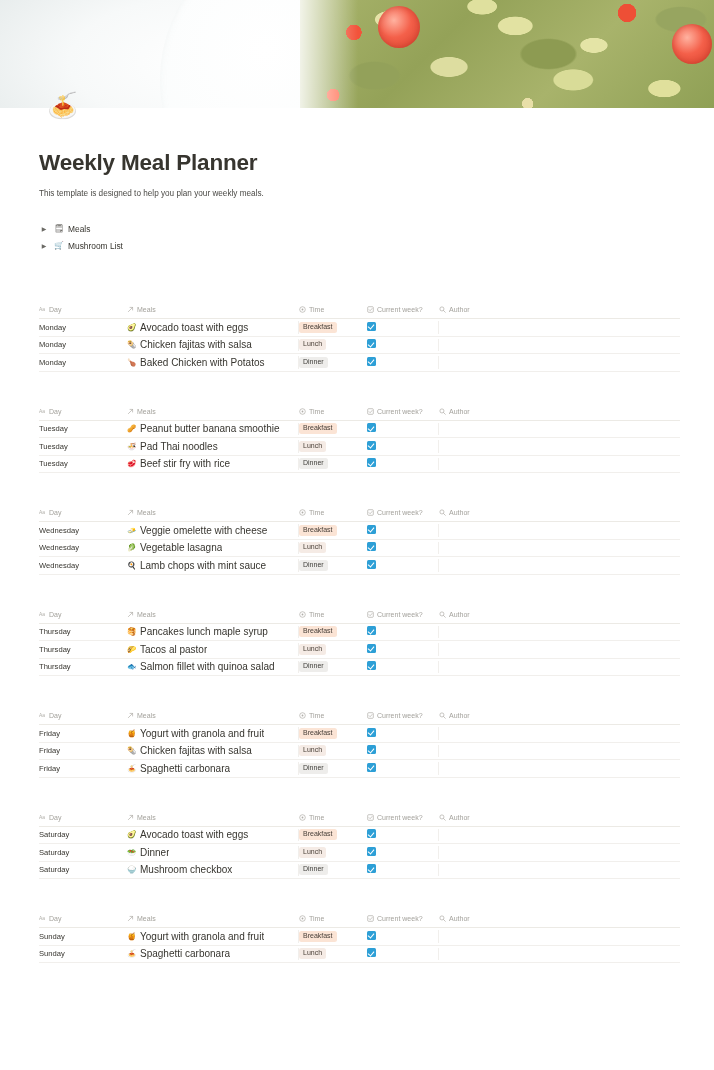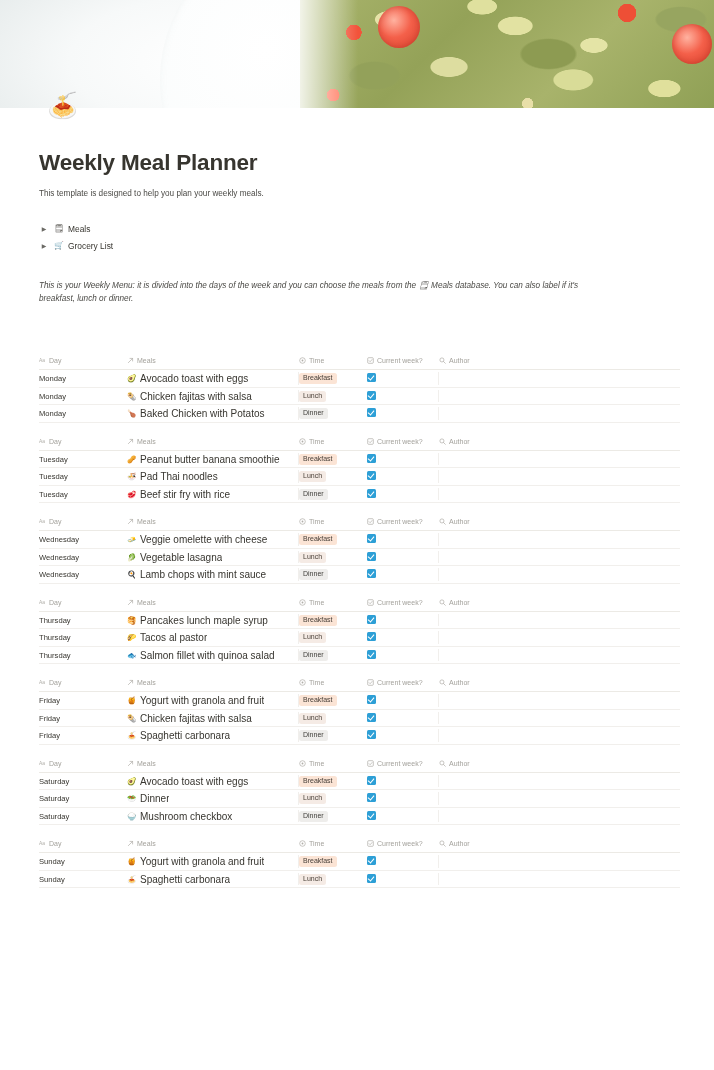--- a/index.html
+++ b/index.html
@@ -121,21 +121,21 @@
   .para {
     font-size: 8.2px;
     font-style: italic;
     line-height: 1.55;
     color: #4b4a46;
   }
   .para + .para { margin-top: 11px; }
 
   
   .tables { margin-top: 52px; }
-  .day-table { margin-bottom: 15px; }
+  .day-table { margin-bottom: 36px; }
   .day-table:last-child { margin-bottom: 0; }
 
   .tbl { width: 641px; border-collapse: collapse; table-layout: fixed; }
   .tbl col.c-day    { width: 88px; }
   .tbl col.c-meals  { width: 172px; }
   .tbl col.c-time   { width: 68px; }
   .tbl col.c-week   { width: 72px; }
   .tbl col.c-author { width: 241px; }
 
   .tbl thead th {
@@ -251,26 +251,25 @@
 
     <div class="toggles">
       <div class="toggle-row">
         <span class="toggle-arrow">▶</span>
         <span class="toggle-emoji">🗒</span>
         <span>Meals</span>
       </div>
       <div class="toggle-row">
         <span class="toggle-arrow">▶</span>
         <span class="toggle-emoji">🛒</span>
-        <span>Grocery List</span>
+        <span>Mushroom List</span>
       </div>
     </div>
 
     <div class="para-block">
-      <div class="para">This is your Weekly Menu: it is divided into the days of the week and you can choose the meals from the 🗒 Meals database. You can also label if it's breakfast, lunch or dinner.</div>
     </div>
 
     <div class="tables" id="tables-root">
         <div class="day-table">
           <table class="tbl">
             <colgroup>
               <col class="c-day">
               <col class="c-meals">
               <col class="c-time">
               <col class="c-week">

